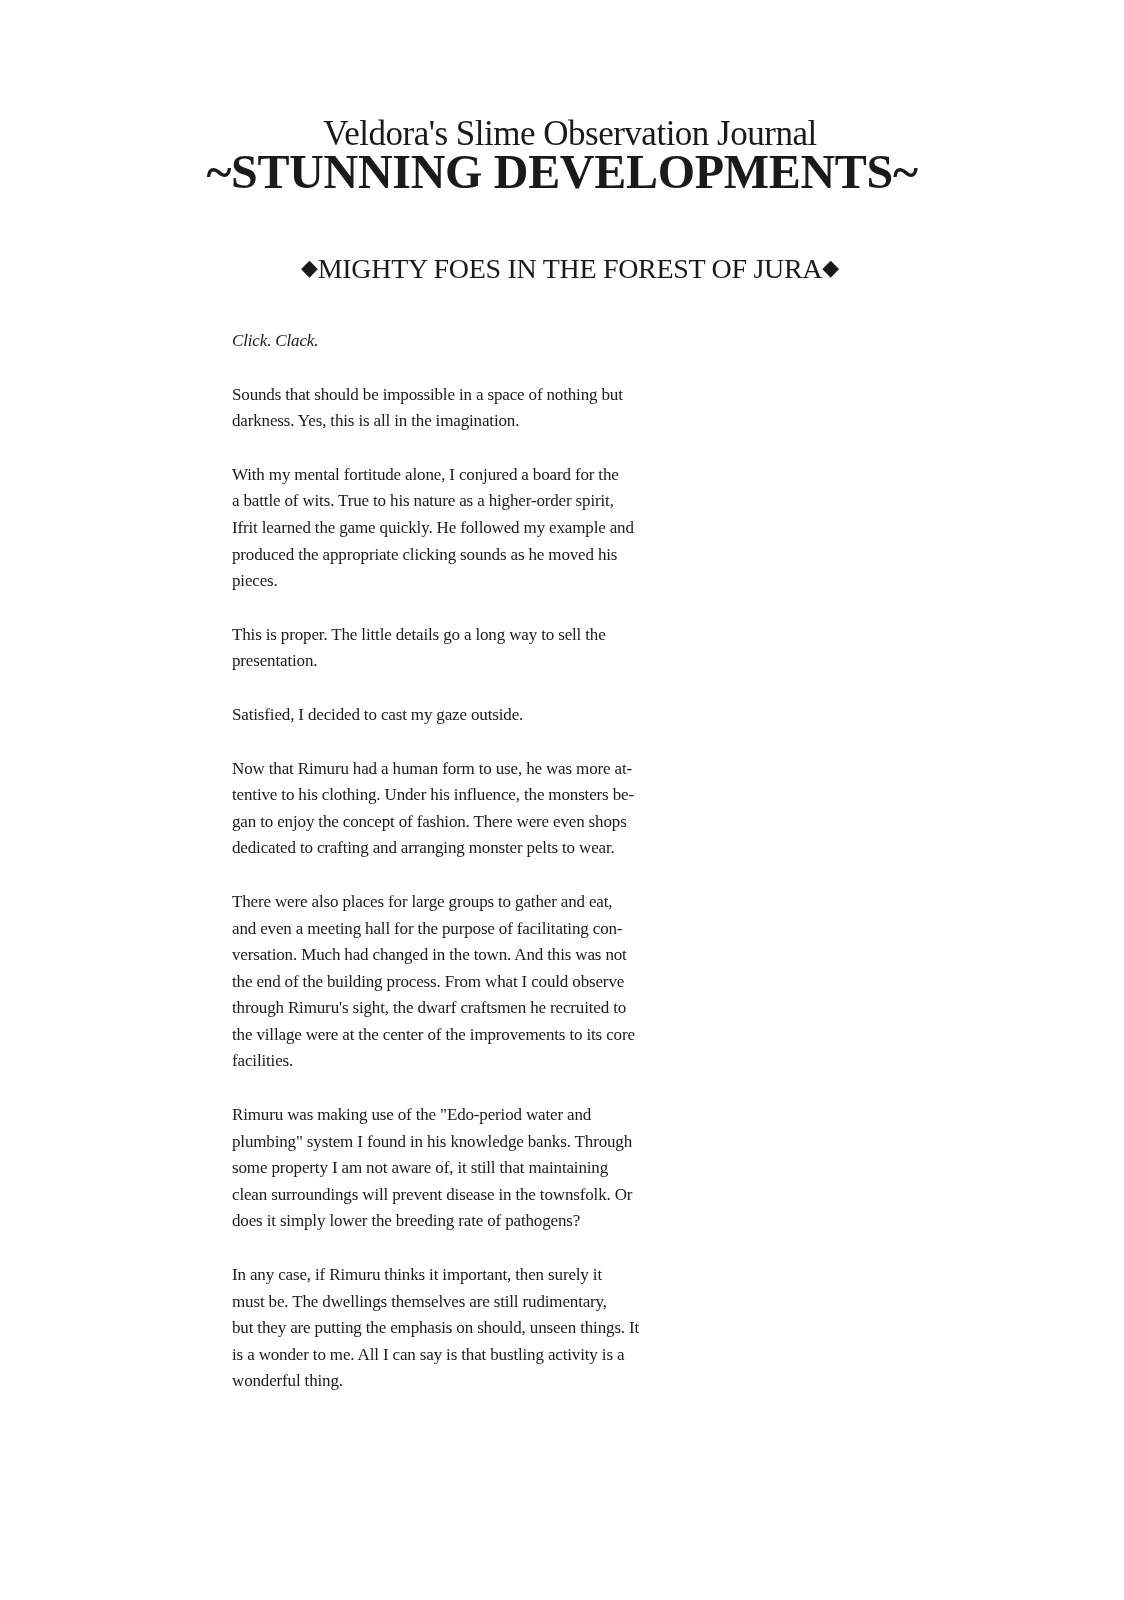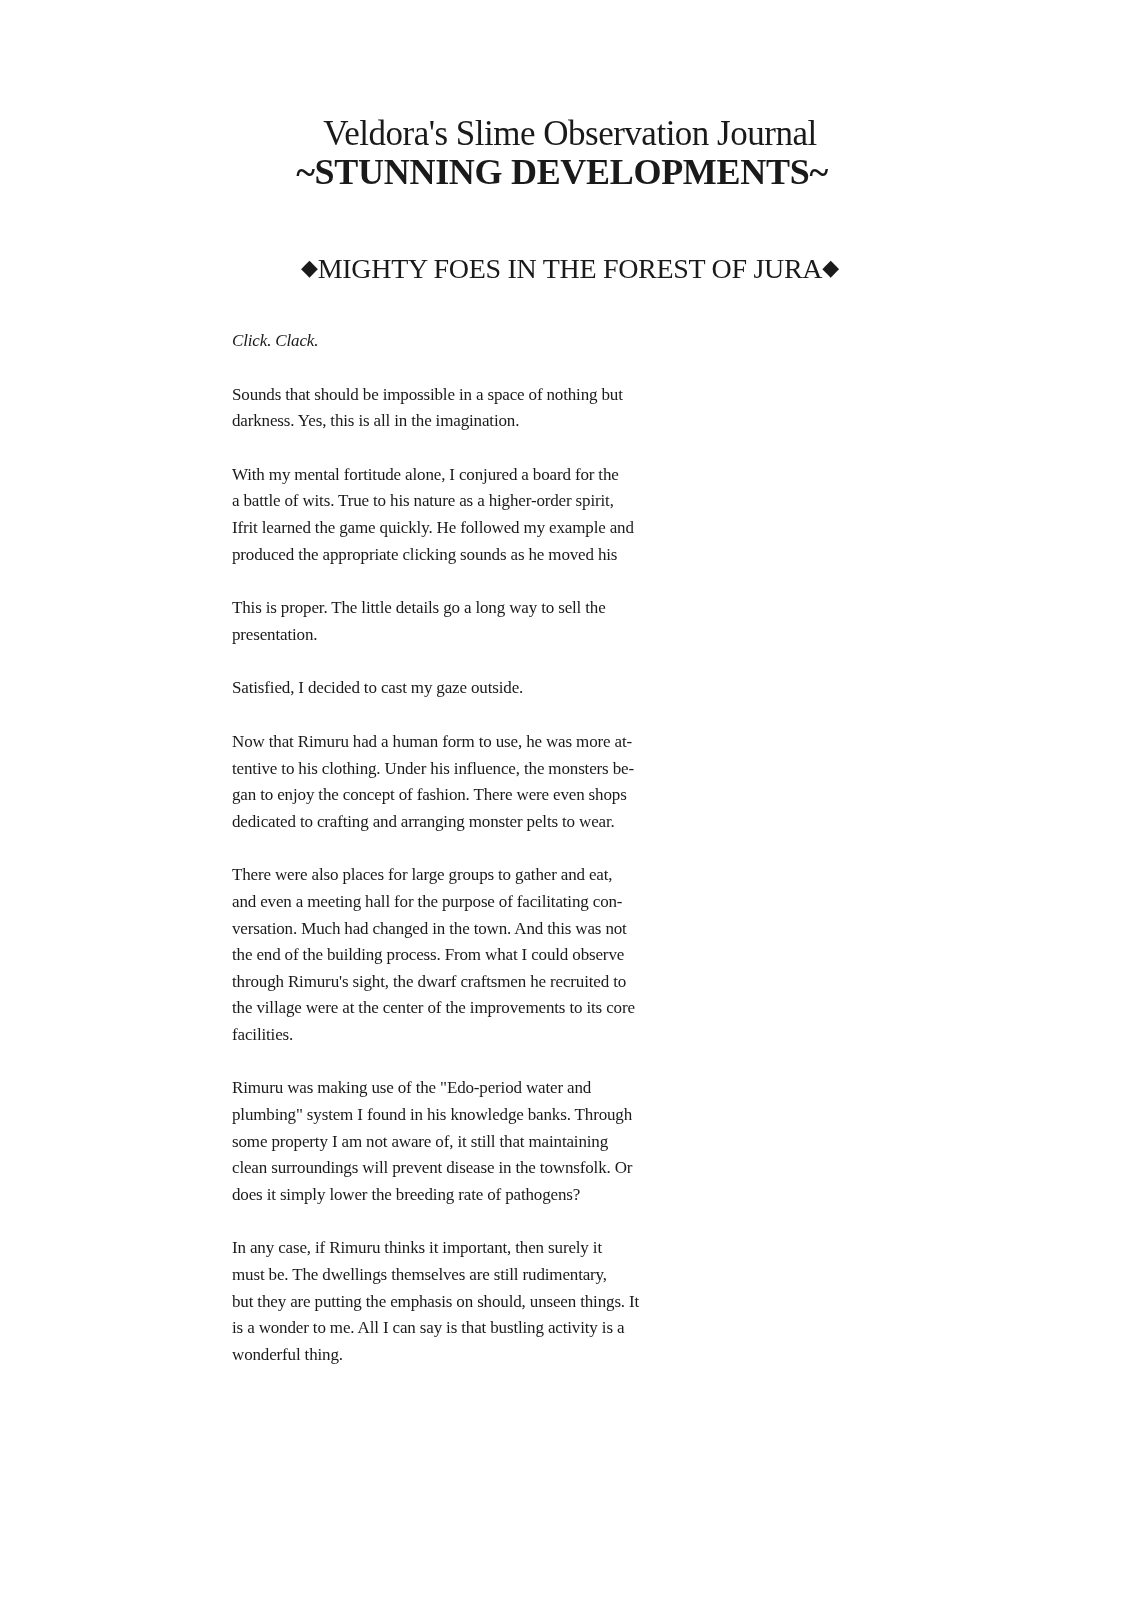--- a/index.html
+++ b/index.html
@@ -30,21 +30,21 @@
       line-height: 44px;
       font-weight: normal;
       letter-spacing: -0.5px;
       margin: 8px;
     }
     .subtitle {
       position: absolute;
       left: 0; width: 1124px;
       top: 148px;
       text-align: center;
-      font-size: 36px;
+      font-size: 48px;
       line-height: 48px;
       font-weight: bold;
       letter-spacing: -0.3px;
       margin: 0;
     }
     .section-heading {
       position: absolute;
       left: 0; width: 1124px;
       top: 243px;
       text-align: center;
@@ -98,20 +98,21 @@
     <p class="para">
       <span class="line">Sounds that should be impossible in a space of nothing but</span>
       <span class="line">darkness. Yes, this is all in the imagination.</span>
     </p>
 
     <p class="para">
       <span class="line">With my mental fortitude alone, I conjured a board for the</span>
       <span class="line">a battle of wits. True to his nature as a higher-order spirit,</span>
       <span class="line">Ifrit learned the game quickly. He followed my example and</span>
       <span class="line">produced the appropriate clicking sounds as he moved his</span>
+      <span class="line">pieces.</span>
     </p>
 
     <p class="para">
       <span class="line">This is proper. The little details go a long way to sell the</span>
       <span class="line">presentation.</span>
     </p>
 
     <p class="para">
       <span class="line">Satisfied, I decided to cast my gaze outside.</span>
     </p>

